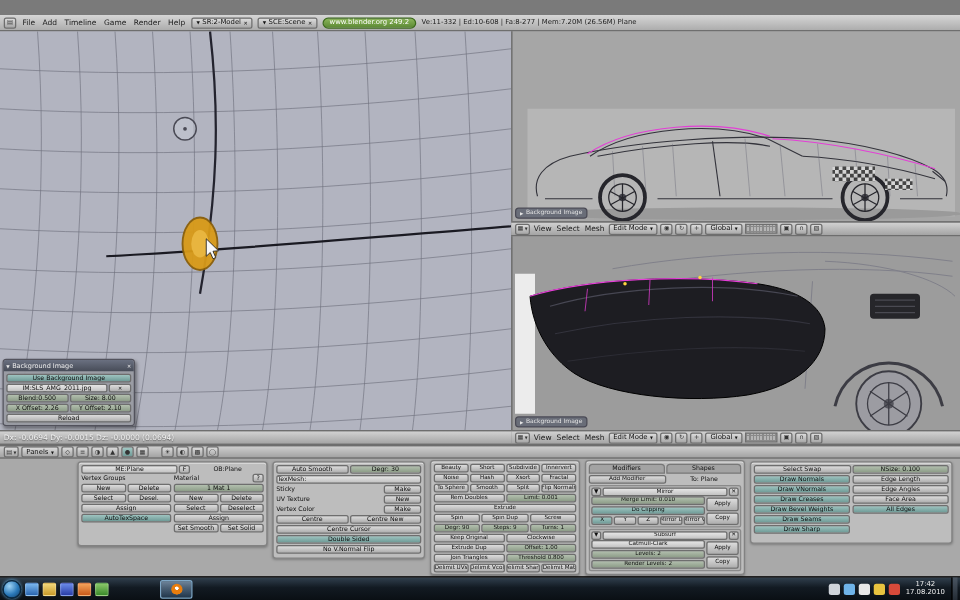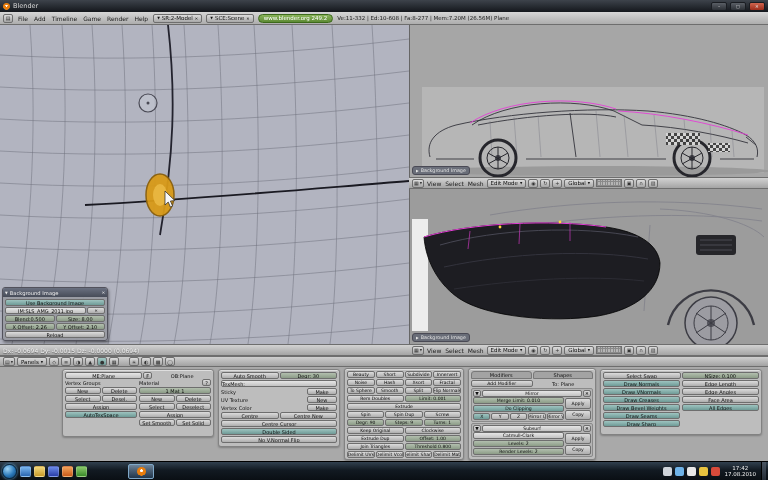--- a/index.html
+++ b/index.html
@@ -93,28 +93,20 @@
   .blender-logo{width:9px;height:9px;border-radius:50%;
                 background:radial-gradient(circle at 50% 40%,#fff 0 18%,#e87d0d 22% 70%,#1f4f7a 74%)}
   .tray-ic{width:9px;height:9px;border-radius:2px}
   .clock{color:#ededed;font-size:5.5px;line-height:6.5px;text-align:center;margin:0 2px}
 </style>
 </head>
 <body>
 
 <div id="root">
 
-  <div id="titlebar" class="abs">
-    <span class="app-ico"></span>
-    <span class="title">Blender</span>
-    <span style="flex:1"></span>
-    <span class="wbtn">–</span>
-    <span class="wbtn">▢</span>
-    <span class="wbtn close">✕</span>
-  </div>
 
   <div id="menubar" class="abs">
     <span class="icon-box">
         <span>▤</span>
       </span>
     <span class="contents"><span class="menu">File</span><span class="menu">Add</span><span class="menu">Timeline</span><span class="menu">Game</span><span class="menu">Render</span><span class="menu">Help</span></span>
     <span class="dd">
       <span style="font-size:3.5px">▼</span>
       <span>SR:2-Model</span>
       <span style="font-size:4px">✕</span>

